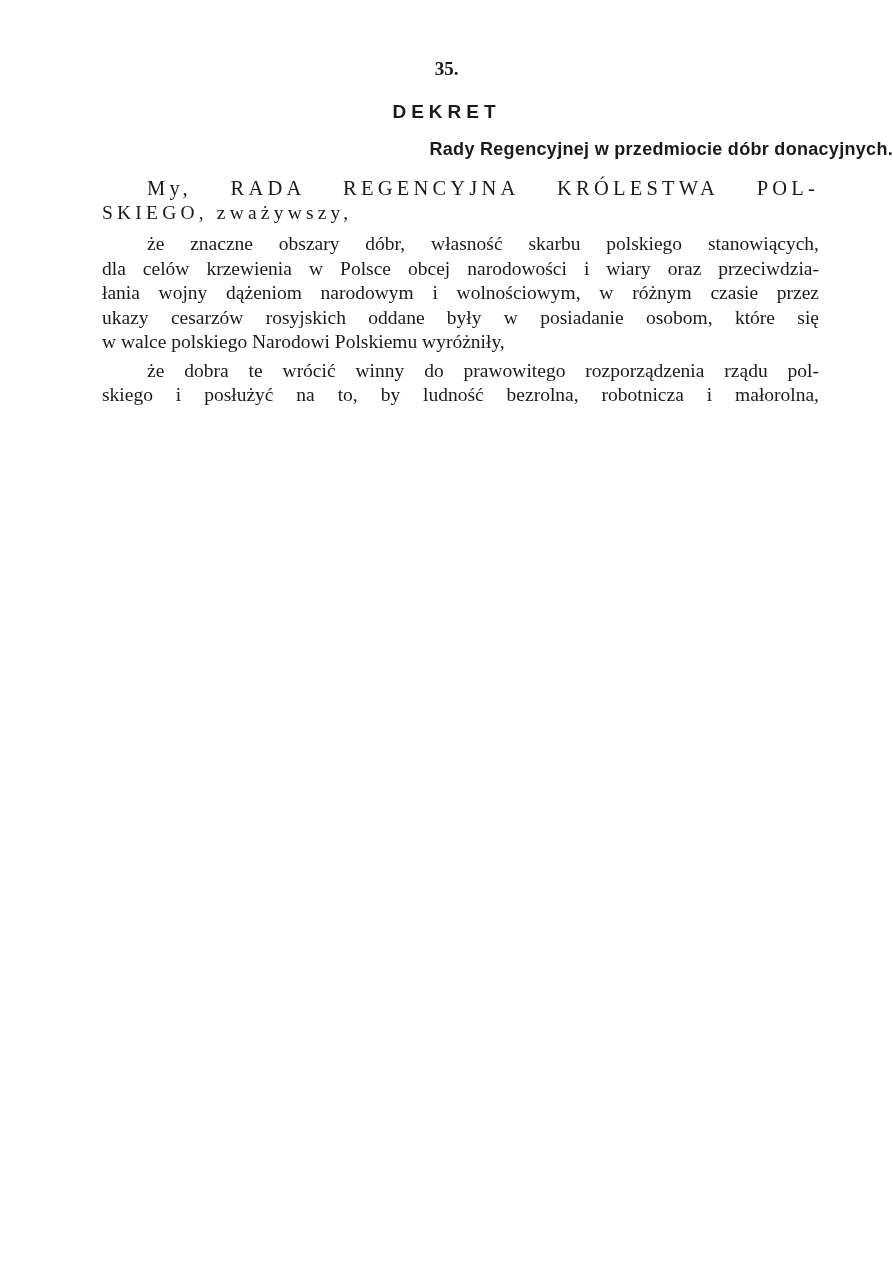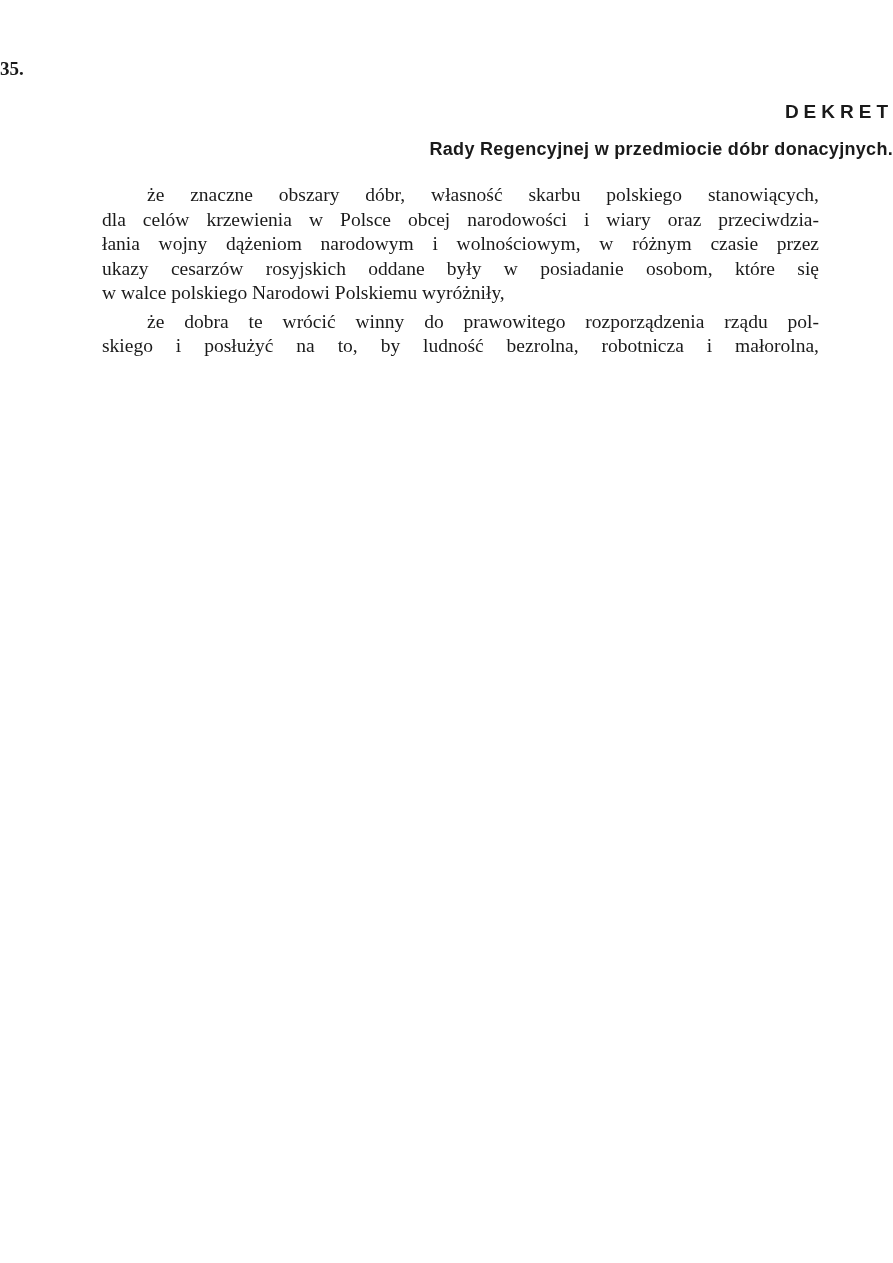--- a/index.html
+++ b/index.html
@@ -1,20 +1,20 @@
 <!DOCTYPE html>
 <html><head>
 <meta charset="utf-8">
 <style>
   html, body { margin: 0; padding: 0; background: #ffffff; }
   body { width: 893px; height: 1263px; position: relative; overflow: hidden;
          font-family: "DejaVu Serif", "Liberation Serif", serif; color: #1a1a1a; }
-  .page-number { position: absolute; top: 58px; left: 0; width: 893px; 
+  .page-number { position: absolute; top: 58px; left: 0; width: 893px; text-align: center;
                  font-family: "Liberation Serif", serif; font-weight: bold; font-size: 19px; }
-  .title { position: absolute; top: 101px; left: 0; width: 893px; text-align: right;
+  .title { position: absolute; top: 101px; left: 0; width: 893px; text-align: center;
            font-family: "Liberation Sans", sans-serif; font-weight: bold; font-size: 19px;
            letter-spacing: 5px; }
   .subtitle { position: absolute; top: 139px; left: 0; width: 893px; text-align: right;
               font-family: "Liberation Sans", sans-serif; font-weight: bold; font-size: 18px;
               letter-spacing: 0.3px; }
   .body { position: absolute; left: 102px; width: 717px; top: 176px; }
   .line { display: block; text-align: justify; text-align-last: justify;
           font-family: "Liberation Serif", serif; font-size: 19.5px; line-height: 24.5px;
           white-space: nowrap; height: 24.5px; overflow: visible; }
   .line.last { text-align-last: left; }
@@ -26,20 +26,24 @@
   .gap-small { height: 4px; }
 </style>
 </head>
 <body>
 
 <div class="page-number">35.</div>
 <div class="title">DEKRET</div>
 <div class="subtitle">Rady Regencyjnej w przedmiocie dóbr donacyjnych.</div>
 
 <div class="body">
+  <div>
+    <span class="line indent spaced preamble-first">My, RADA REGENCYJNA KRÓLESTWA POL-</span>
+    <span class="line last spaced-small">SKIEGO, zważywszy,</span>
+  </div>
   <div class="gap"></div>
   <div>
     <span class="line indent">że znaczne obszary dóbr, własność skarbu polskiego stanowiących,</span>
     <span class="line">dla celów krzewienia w Polsce obcej narodowości i wiary oraz przeciwdzia-</span>
     <span class="line">łania wojny dążeniom narodowym i wolnościowym, w różnym czasie przez</span>
     <span class="line">ukazy cesarzów rosyjskich oddane były w posiadanie osobom, które się</span>
     <span class="line last">w walce polskiego Narodowi Polskiemu wyróżniły,</span>
   </div>
   <div class="gap-small"></div>
   <div>

